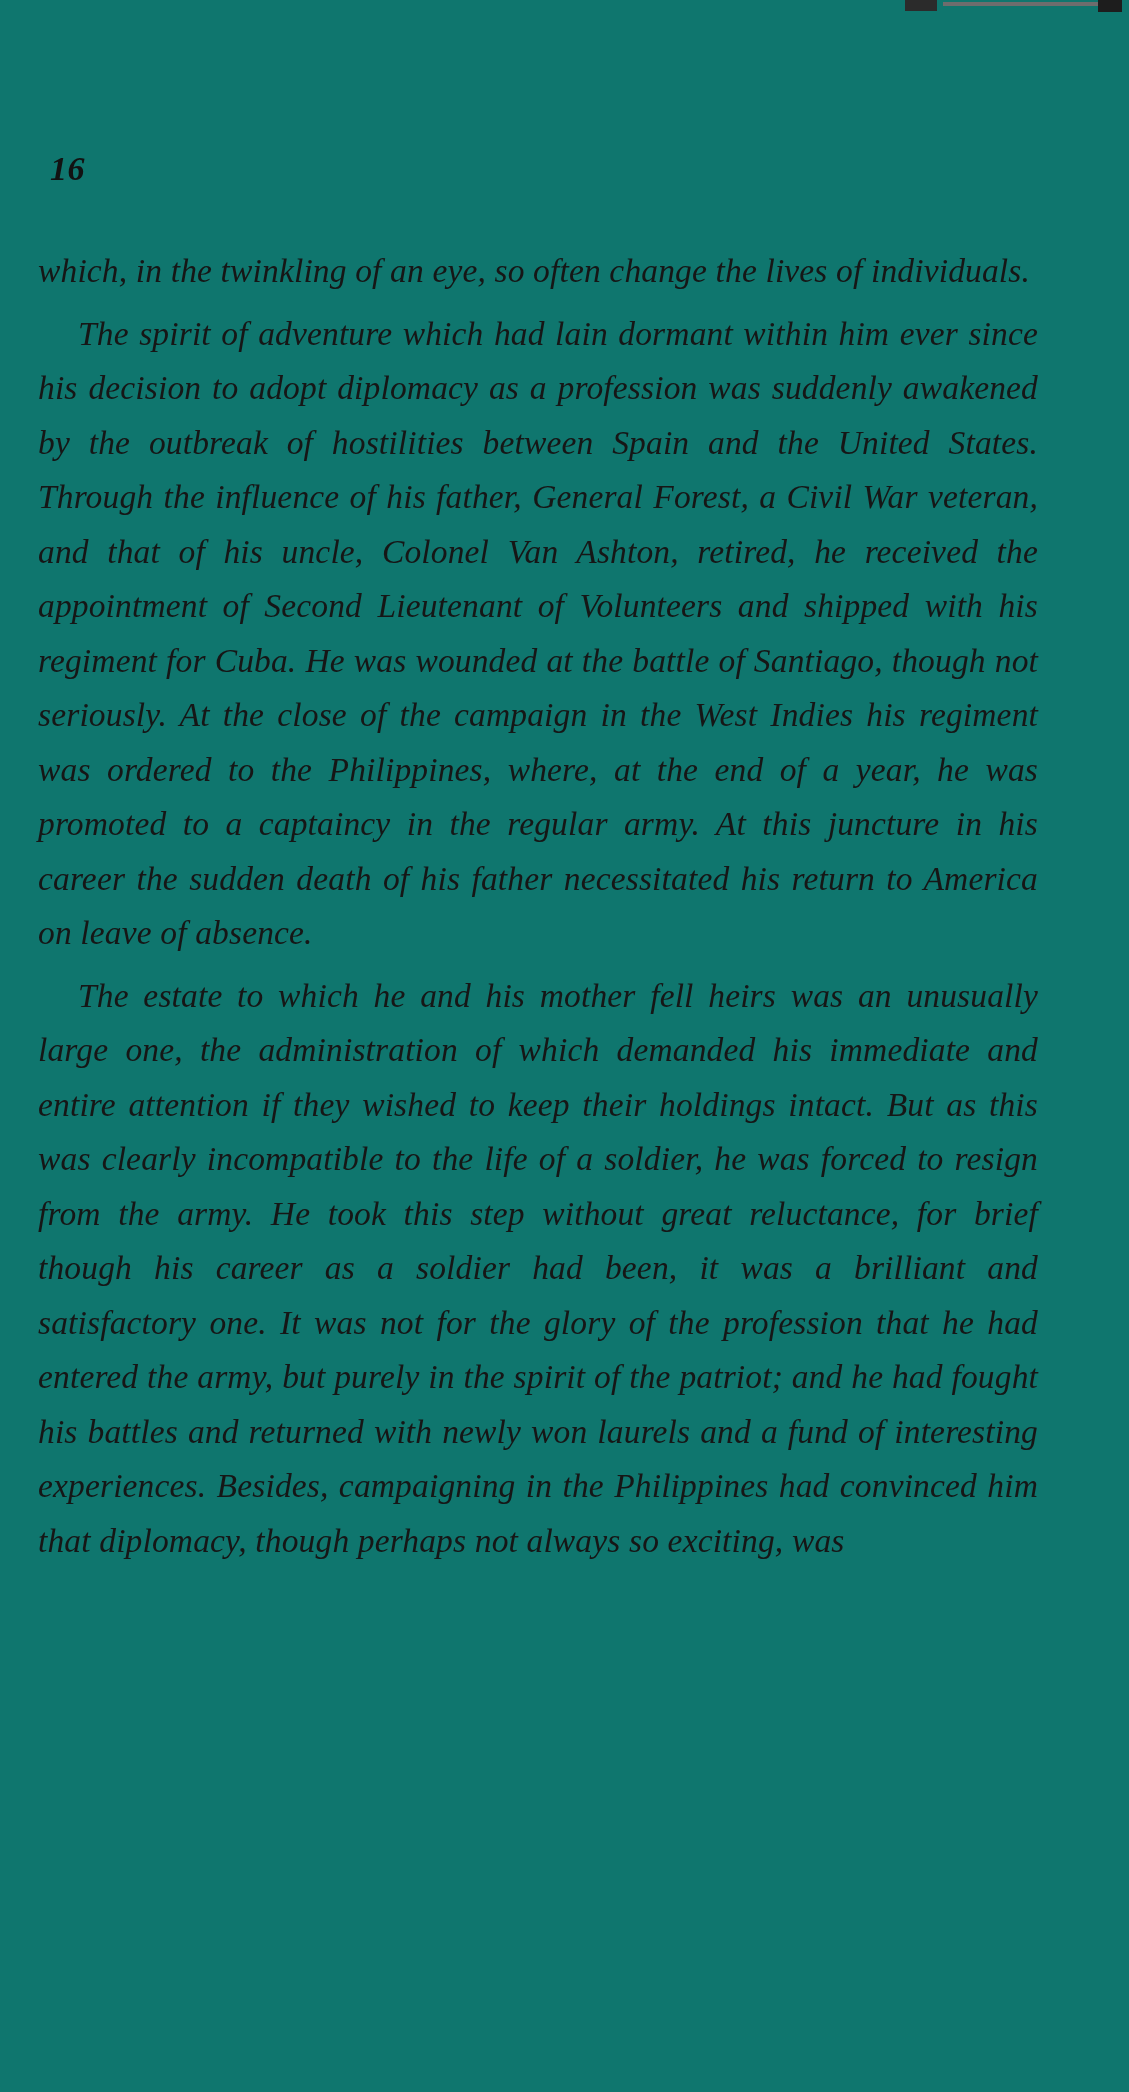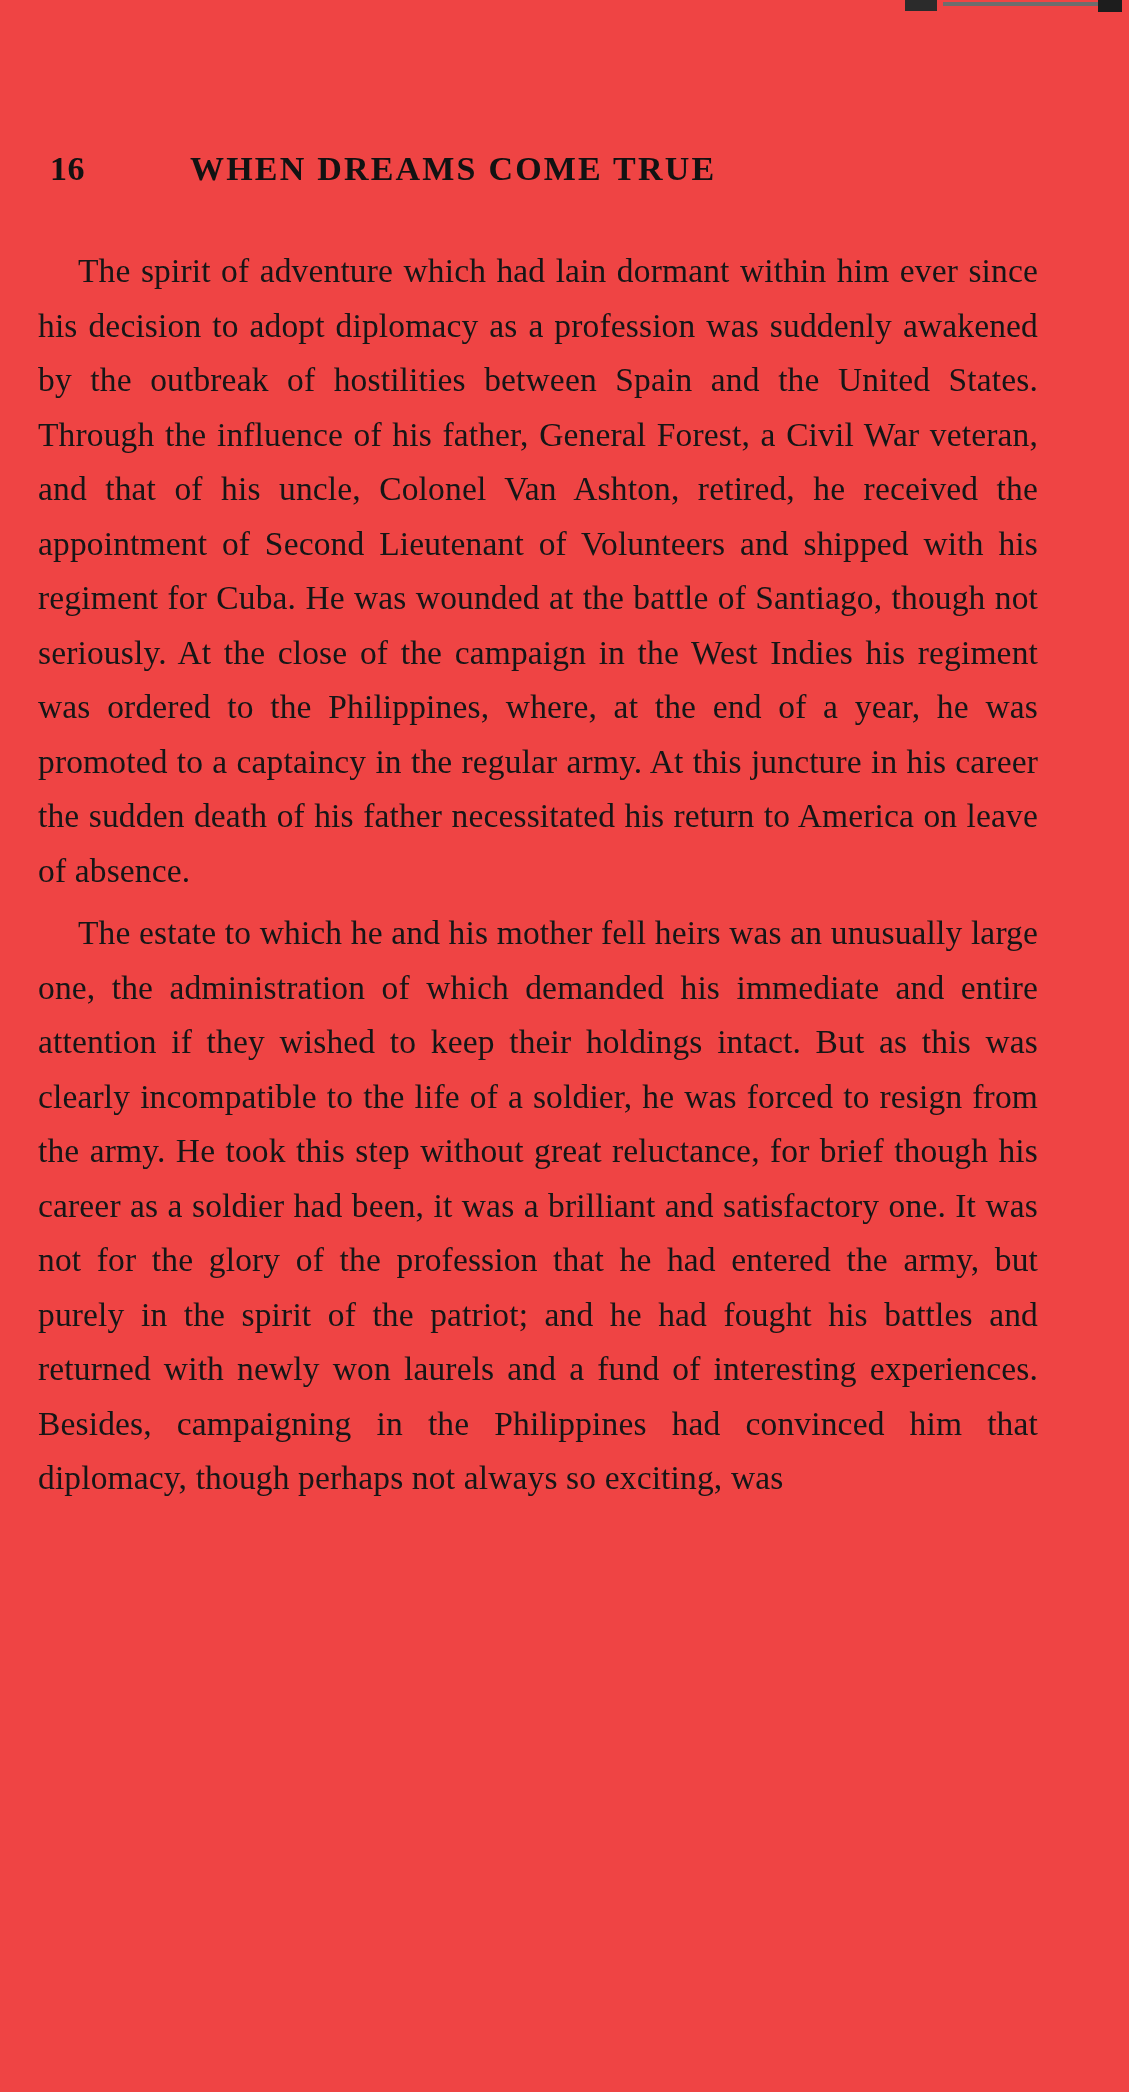--- a/index.html
+++ b/index.html
@@ -15,21 +15,22 @@
     color: #1a1a1a;
     overflow: hidden;
   }
 
   .page {
     position: absolute;
     left: 0;
     top: 0;
     width: 1129px;
     height: 2092px;
-    background: #ef4444;
+    background: #0f766e;
+    font-style: italic;
   }
 
   
   .scan-artifact {
     position: absolute;
     top: 0;
     left: 905px;
     width: 225px;
     height: 16px;
   }
@@ -115,22 +116,22 @@
   <div class="scan-artifact">
     <div class="blot-a"></div>
     <div class="blot-b"></div>
     <div class="blot-c"></div>
   </div>
 
   <div class="content">
 
     <div class="header-line">
       <div class="page-number">16</div>
-      <div class="running-head">WHEN DREAMS COME TRUE</div>
     </div>
 
     <div class="body-text">
+      <p class="para">which, in the twinkling of an eye, so often change the lives of individuals.</p>
       <p class="para indent">The spirit of adventure which had lain dormant within him ever since his decision to adopt diplomacy as a profession was suddenly awakened by the outbreak of hostilities between Spain and the United States.  Through the influence of his father, General Forest, a Civil War veteran, and that of his uncle, Colonel Van Ashton, retired, he received the appointment of Second Lieutenant of Volunteers and shipped with his regiment for Cuba. He was wounded at the battle of Santiago, though not seriously.  At the close of the campaign in the West Indies his regiment was ordered to the Philippines, where, at the end of a year, he was promoted to a captaincy in the regular army.  At this juncture in his career the sudden death of his father necessitated his return to America on leave of absence.</p>
       <p class="para indent">The estate to which he and his mother fell heirs was an unusually large one, the administration of which demanded his immediate and entire attention if they wished to keep their holdings intact.  But as this was clearly incompatible to the life of a soldier, he was forced to resign from the army.  He took this step without great reluctance, for brief though his career as a soldier had been, it was a brilliant and satisfactory one.  It was not for the glory of the profession that he had entered the army, but purely in the spirit of the patriot; and he had fought his battles and returned with newly won laurels and a fund of interesting experiences.  Besides, campaigning in the Philippines had convinced him that diplomacy, though perhaps not always so exciting, was</p>
     </div>
 
   </div>
 </div>
 
 </body></html>

